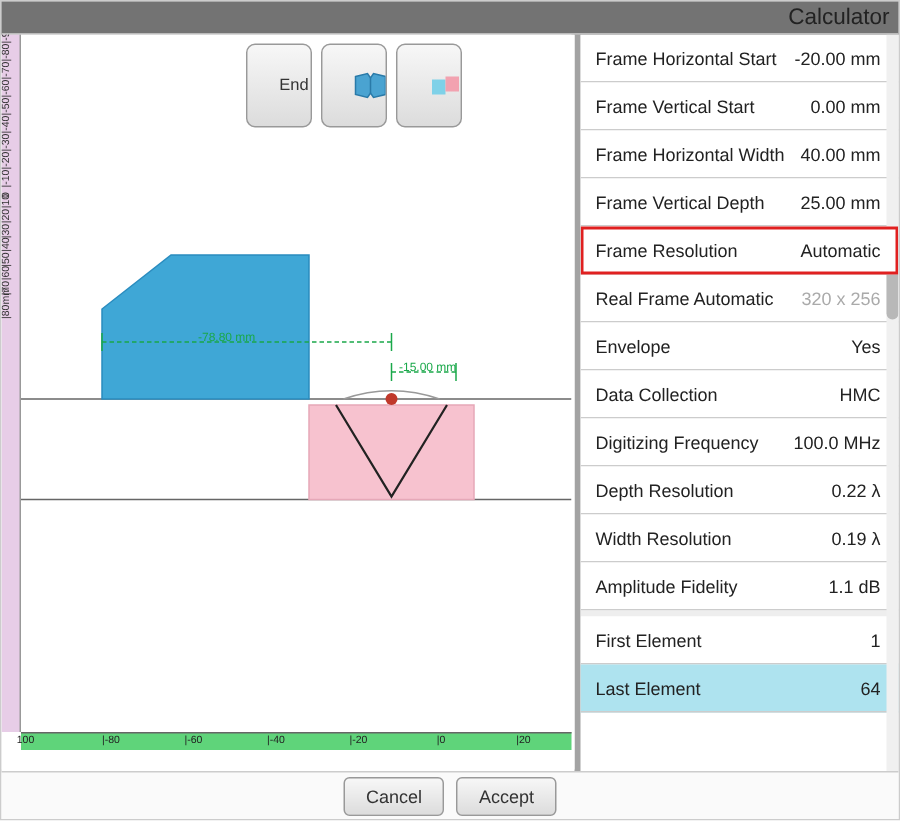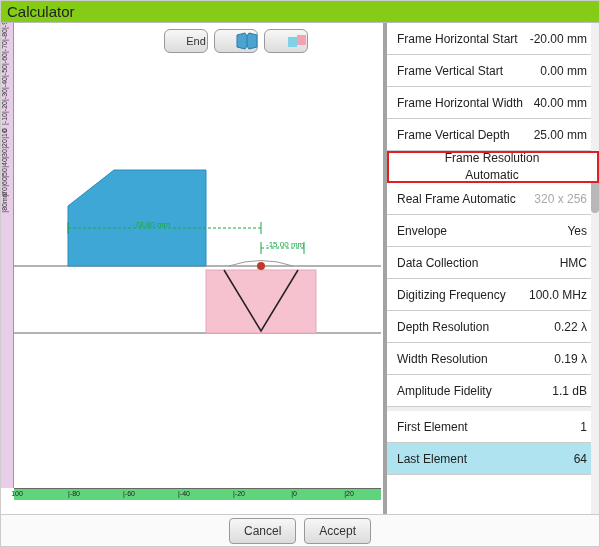--- a/index.html
+++ b/index.html
@@ -1,35 +1,35 @@
 <!DOCTYPE html>
 <html><head>
 <meta charset="utf-8">
 <style>
   * { box-sizing: border-box; margin: 0; padding: 0; }
   html, body { width: 600px; height: 547px; font-family: Arial, sans-serif; font-size: 12px; overflow: hidden; background: #fff; }
   .window { width: 600px; height: 547px; display: flex; flex-direction: column; border: 1px solid #ccc; }
-  .titlebar { height: 22px; line-height: 22px; padding: 0 6px; font-size: 15px; color: #222; border-bottom: 1px solid #bbb; background: #84cc16; }
+  .titlebar { height: 22px; line-height: 22px; padding: 0 6px; font-size: 15px; color: #222; border-bottom: 1px solid #bbb; background: #737373; text-align: right; }
   .content { flex: 1; display: flex; overflow: hidden; }
   .canvas-area { position: relative; width: 382px; height: 490px; background: #fff; }
   .y-ruler { position: absolute; left: 0; top: 0; width: 13px; height: 465px; background: #e7cde7; border-right: 1px solid #999; font-size: 7px; color: #333; }
   .y-ruler .yt { writing-mode: vertical-rl; transform: rotate(180deg) translateY(50%); font-size: 7px; padding-left:1px; }
   .x-ruler { position: absolute; left: 13px; bottom: 13px; width: 367px; height: 12px; background: #5fd47a; border-top: 1px solid #666; font-size: 7px; color: #222; }
   .x-ruler .tick { position: absolute; top: 1px; transform: translateX(-50%); }
   .plot { position: absolute; left: 13px; top: 0; width: 367px; height: 465px; background: #fff; }
   .toolbar { position: absolute; top: 6px; left: 150px; display: flex; gap: 6px; }
-  .tbtn { width: 44px; height: 24px; border: 1px solid #999; border-radius: 6px; background: linear-gradient(#f7f7f7,#dcdcdc); display: flex; align-items: center; justify-content: center; cursor: pointer; font-size: 11px; color: #333; padding-left: 20px; }
+  .tbtn { width: 44px; height: 56px; border: 1px solid #999; border-radius: 6px; background: linear-gradient(#f7f7f7,#dcdcdc); display: flex; align-items: center; justify-content: center; cursor: pointer; font-size: 11px; color: #333; padding-left: 20px; }
   .prop-panel { flex: 1; display: flex; flex-direction: column; overflow: hidden; border-left: 4px solid #a3a3a3; }
   .prop-list { flex: 1; overflow: hidden; position: relative; }
   .prop-scroll { position: absolute; inset: 0; overflow: hidden; }
   .scrollbar { position: absolute; right: 0; top: 0; width: 8px; height: 100%; background: #f0f0f0; }
   .thumb { position: absolute; right: 0; top: 130px; width: 8px; height: 60px; background: #b8b8b8; border-radius: 4px; }
   .prop-row { height: 32px; display: flex; align-items: center; justify-content: space-between; padding: 0 12px 0 10px; border-bottom: 1px solid #ccc; font-size: 12px; color: #222; background: #fff; }
   .prop-row.dim .val { color: #aaa; }
-  .prop-row.hl { outline: 2px solid #e02020; outline-offset: -2px; z-index: 5; position: relative; flex-direction: column; }
+  .prop-row.hl { outline: 2px solid #e02020; outline-offset: -2px; z-index: 5; position: relative; }
   .prop-row.sel { background: #aee3ef; }
   .group-gap { height: 4px; background: #eee; }
   .footer { height: 32px; display: flex; align-items: center; justify-content: center; gap: 8px; border-top: 1px solid #ccc; background: #fafafa; }
   .fbtn { padding: 5px 14px; border: 1px solid #999; border-radius: 4px; background: linear-gradient(#f7f7f7,#dcdcdc); cursor: pointer; font-size: 12px; color: #333; }
   svg { display: block; }
 </style>
 </head>
 <body>
 
 <div class="window">

